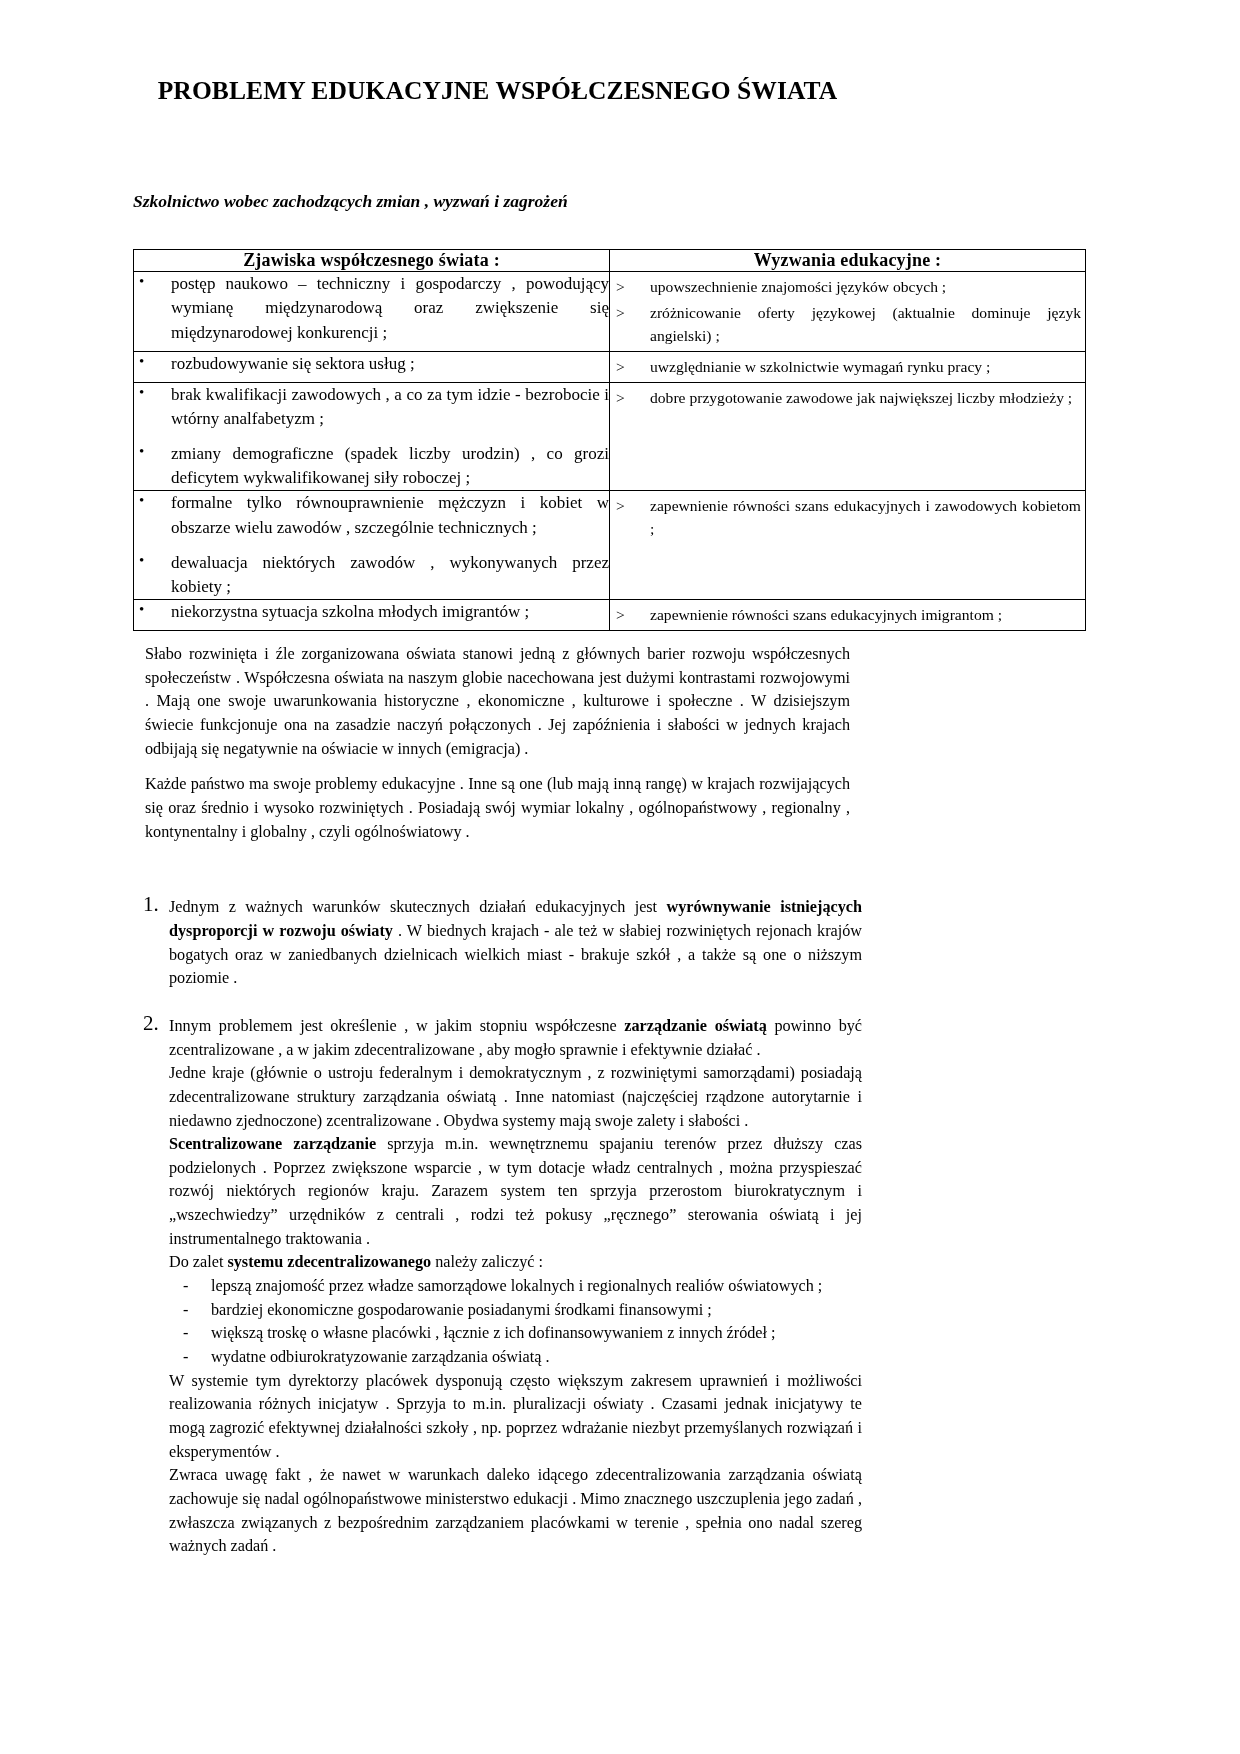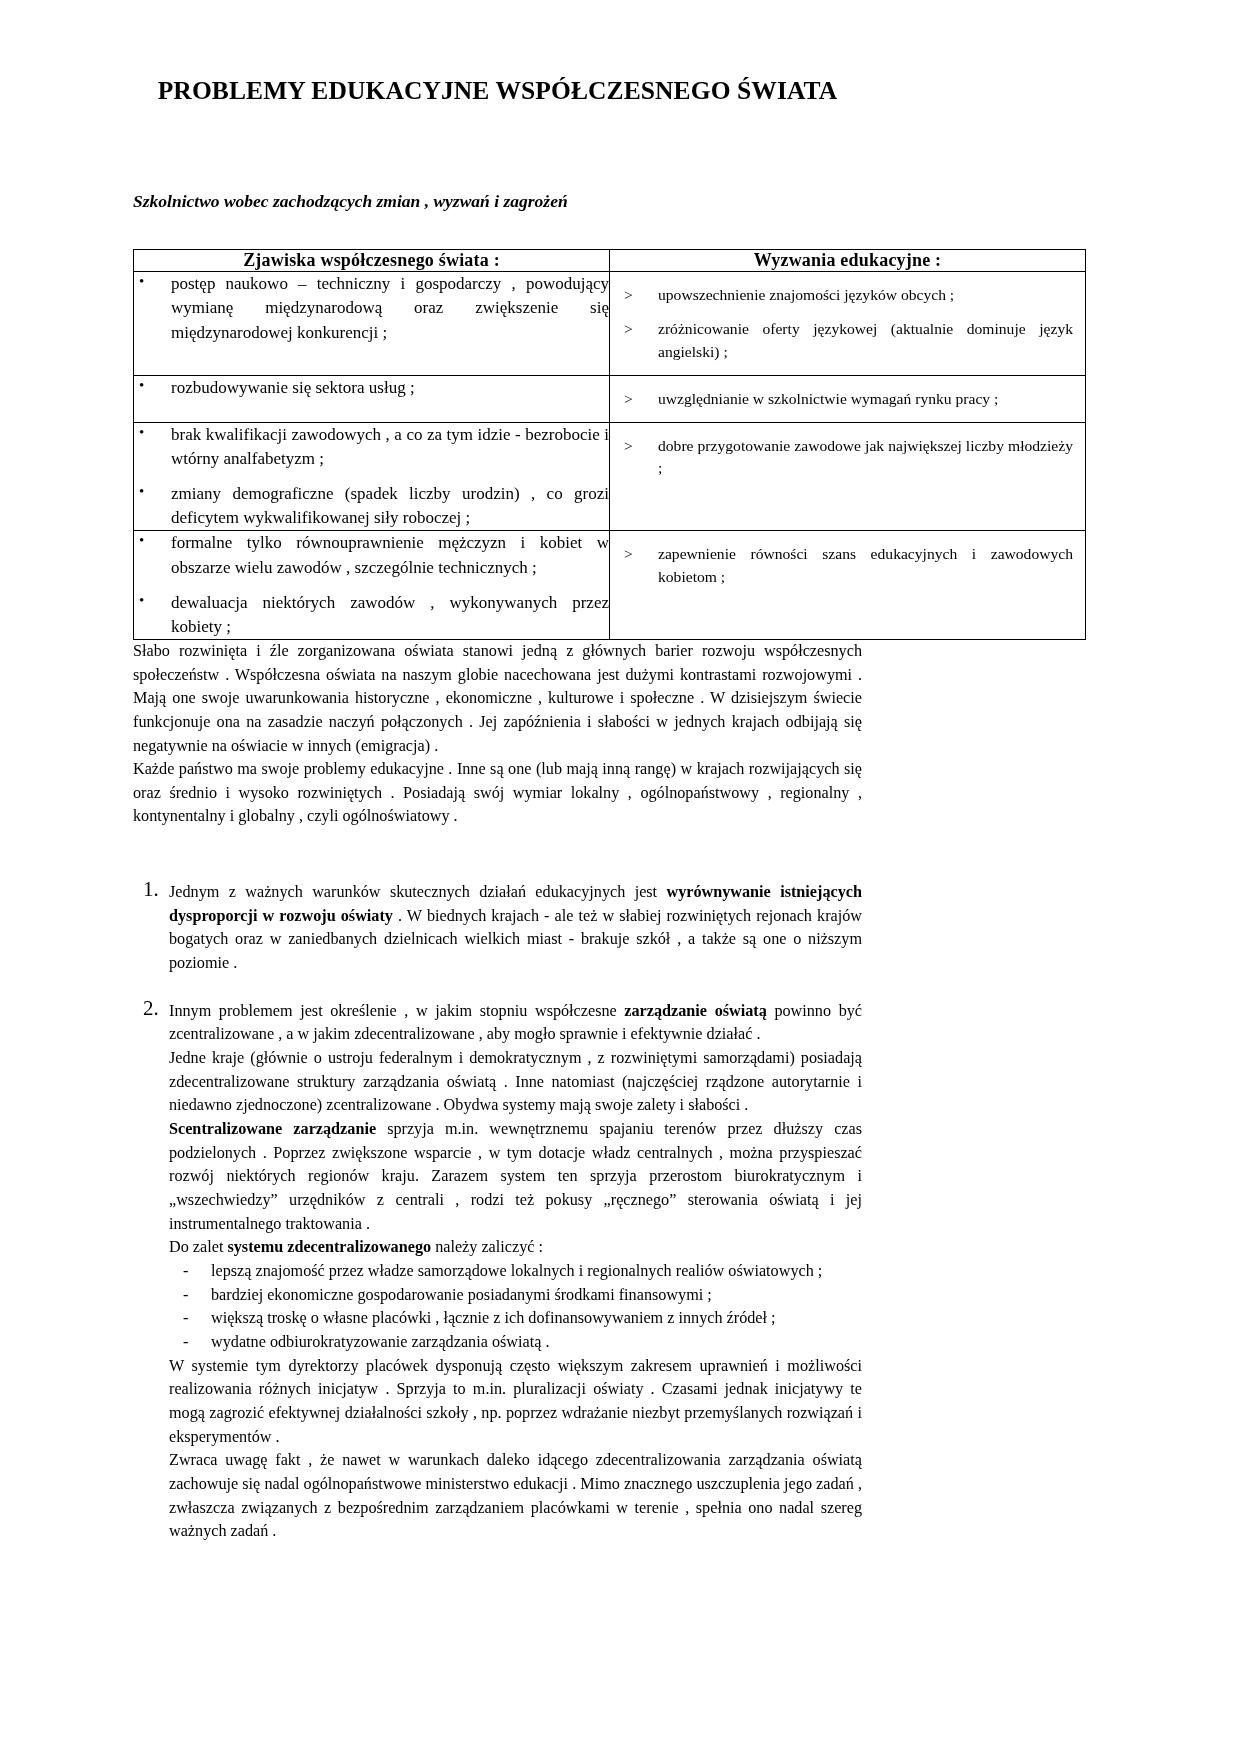--- a/index.html
+++ b/index.html
@@ -93,37 +93,37 @@
     list-style: none;
     margin: 0;
     padding: 0;
   }
   ul.arr > li {
     position: relative;
     padding-left: 36px;
     font-size: 15.6px;
     line-height: 1.42;
     text-align: justify;
-    margin: 12px;
+    margin: 4px;
   }
   ul.arr > li::before {
     content: ">";
     position: absolute;
     left: 2px;
     top: 0;
     font-size: 15.6px;
   }
   .nowrapjust { text-align: left; }
 
   
   p.body {
     font-size: 16.2px;
     line-height: 1.46;
     text-align: justify;
-    margin: 0;
+    margin: 12px;
   }
   .p-first { margin-top: 31px; }
   .p-gap   { margin-top: 25px; }
 
   ol.numbered {
     list-style: none;
     counter-reset: itm;
     margin: 52px 0 0 0;
     padding: 0;
   }
@@ -231,20 +231,32 @@
             <li style="margin-top:11px">dewaluacja niektórych zawodów , wykonywanych przez kobiety ;</li>
           </ul>
         </td>
         <td class="cellpad cell-mid">
           <ul class="arr">
             <li>zapewnienie równości szans edukacyjnych i zawodowych kobietom ;</li>
           </ul>
         </td>
       </tr>
 
+      <tr>
+        <td class="cellpad">
+          <ul class="bul">
+            <li class="nowrapjust">niekorzystna sytuacja szkolna młodych imigrantów ;</li>
+          </ul>
+        </td>
+        <td class="cellpad">
+          <ul class="arr">
+            <li class="nowrapjust">zapewnienie równości szans edukacyjnych imigrantom ;</li>
+          </ul>
+        </td>
+      </tr>
     </tbody>
   </table>
 
 
   <p class="body p-first">Słabo rozwinięta i źle zorganizowana oświata stanowi jedną z głównych barier rozwoju współczesnych społeczeństw . Współczesna oświata na naszym globie nacechowana jest dużymi kontrastami rozwojowymi . Mają one swoje uwarunkowania historyczne , ekonomiczne , kulturowe i społeczne . W dzisiejszym świecie funkcjonuje ona na zasadzie naczyń połączonych . Jej zapóźnienia i słabości w jednych krajach odbijają się negatywnie na oświacie w innych (emigracja) .</p>
   <p class="body p-gap">Każde państwo ma swoje problemy edukacyjne . Inne są one (lub mają inną rangę) w krajach rozwijających się oraz średnio i wysoko rozwiniętych . Posiadają swój wymiar lokalny , ogólnopaństwowy , regionalny , kontynentalny i globalny , czyli ogólnoświatowy .</p>
 
   <ol class="numbered">
 
     <li>

